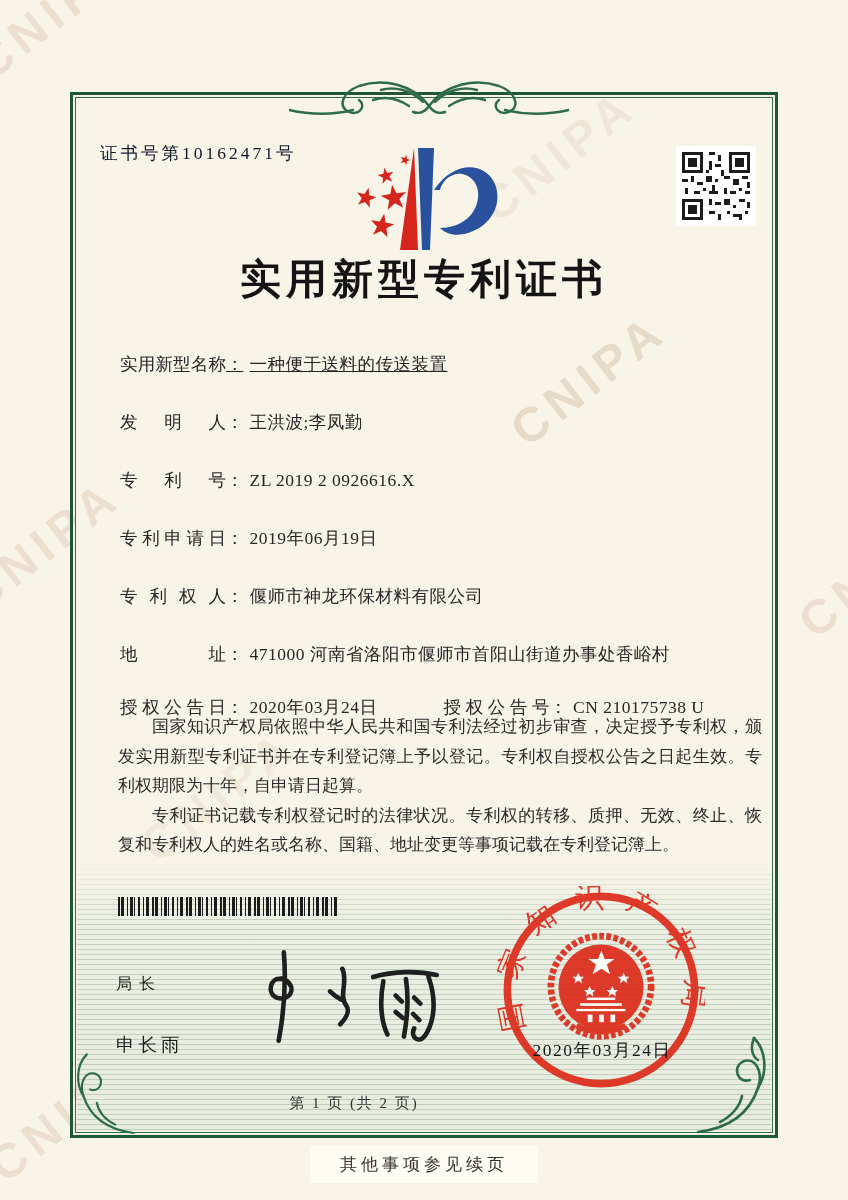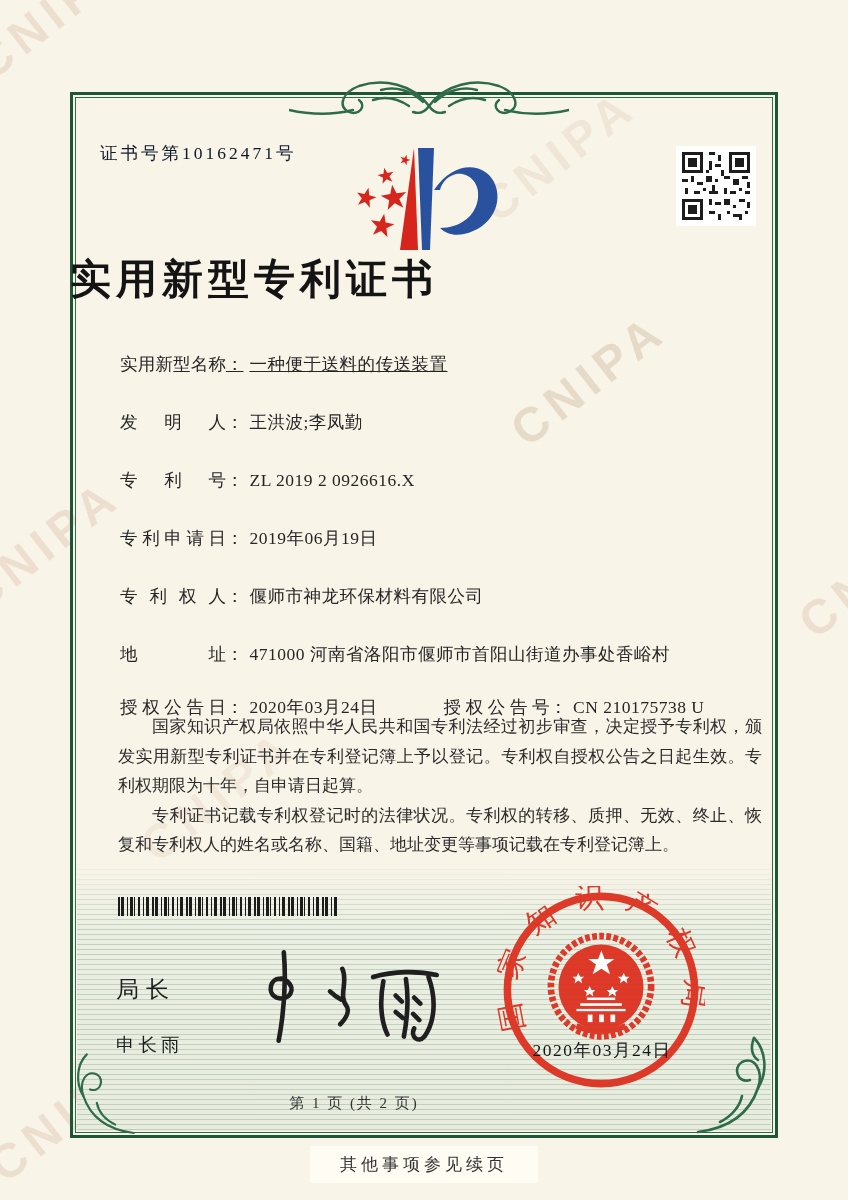--- a/index.html
+++ b/index.html
@@ -40,21 +40,21 @@
       linear-gradient(180deg, #edf0e4, #e7ecdf);
   }
   .cert-no {
     position:absolute; left:100px; top:141px;
     font-size:17.5px; letter-spacing:3px; color:#0f172a;
   }
   .logo { position:absolute; left:352px; top:146px; width:156px; height:108px; }
   .qr { position:absolute; left:676px; top:146px; width:80px; height:80px; }
   .doc-title {
     position:absolute; left:70px; top:252px; width:708px;
-    font-size:41px; font-weight:bold;
+    text-align:center; font-size:41px; font-weight:bold;
     letter-spacing:5px; color:#141414;
   }
   .field-row { position:absolute; left:120px; width:648px; font-size:17.5px; color:#262626; white-space:nowrap; }
   .flabel-t { display:inline-block; width:106px; text-align:justify; text-align-last:justify; vertical-align:bottom; }
   .fvalue { margin-left:6px; letter-spacing:.5px; }
   .grant-second { margin-left:66px; }
   .paras {
     position:absolute; left:118px; top:712px; width:644px;
     font-size:17px; line-height:29.5px; text-align:justify; color:#2b2b2b;
   }
@@ -64,21 +64,21 @@
     background:repeating-linear-gradient(90deg,
       #1c1c1c 0 2px, transparent 2px 3px,
       #1c1c1c 3px 6px, transparent 6px 9px,
       #1c1c1c 9px 10px, transparent 10px 12px,
       #1c1c1c 12px 15px, transparent 15px 16px,
       #1c1c1c 16px 17px, transparent 17px 20px,
       #1c1c1c 20px 22px, transparent 22px 25px,
       #1c1c1c 25px 26px, transparent 26px 28px,
       #1c1c1c 28px 31px, transparent 31px 34px);
   }
-  .signer-title { position:absolute; left:116px; top:974px; font-size:23px; letter-spacing:7px; color:#1e1e1e; }
+  .signer-title { position:absolute; left:116px; top:974px; font-size:16px; letter-spacing:7px; color:#1e1e1e; }
   .signer-name  { position:absolute; left:116px; top:1009px; font-size:18.5px; letter-spacing:4px; color:#1e1e1e;margin-top:23px; }
   .signature { position:absolute; left:252px; top:945px; width:195px; height:100px; }
   .seal { position:absolute; left:497px; top:886px; width:208px; height:208px; opacity:.92; }
   .seal-date {
     position:absolute; left:512px; top:1038px; width:180px; text-align:center;
     font-size:17.5px; letter-spacing:1.5px; color:#151515; z-index:5;
   }
   .page-ind {
     position:absolute; left:70px; top:1094px; width:568px; text-align:center;
     font-size:15px; letter-spacing:2px; color:#333;

